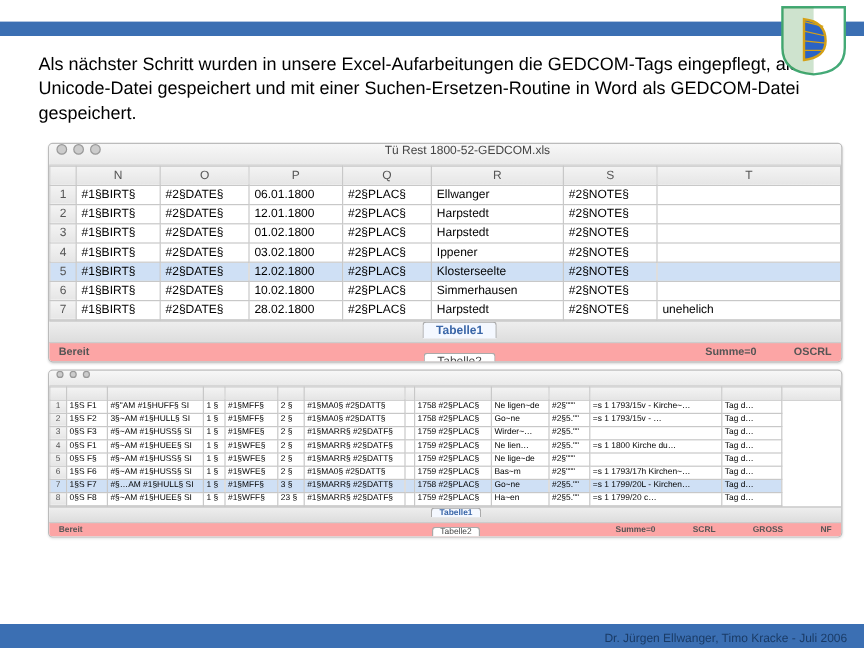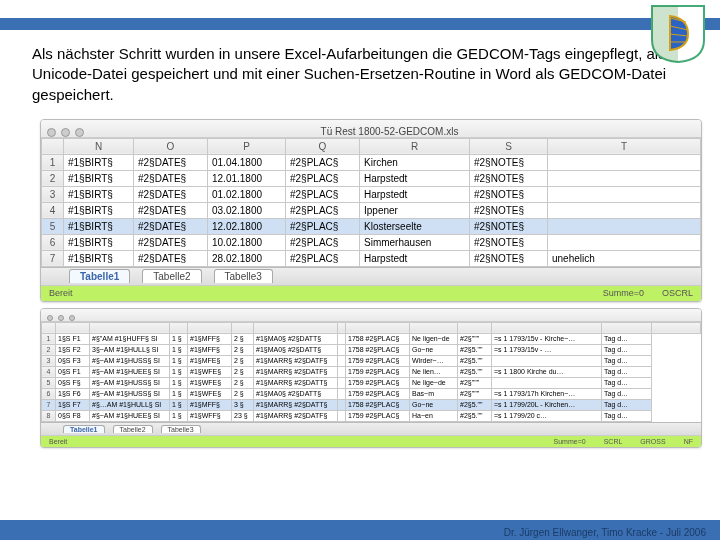--- a/index.html
+++ b/index.html
@@ -5,34 +5,34 @@
   * { box-sizing: border-box; margin: 0; padding: 0; }
   body { width: 720px; height: 540px; font-family: Arial, sans-serif; background: #fff; position: relative; overflow: hidden; }
   .header { padding: 8px 14px 4px 14px; }
   .title1 { font-size: 14px; color: #222; }
   .title2 { font-size: 14px; color: #222; }
   .logo { position: absolute; top: 4px; right: 14px; width: 56px; height: 60px; }
   .shield { width: 100%; height: 100%; }
   .bluebar { height: 12px; background: #3b6fb3; margin: 6px 0 0 0; }
   .body-text { padding: 14px 40px 10px 32px; font-size: 15px; line-height: 1.35; color: #000; }
   .excel-win { margin: 4px 18px 6px 40px; border: 1px solid #bbb; border-radius: 4px; overflow: hidden; box-shadow: 0 1px 2px rgba(0,0,0,0.15); background: #fff; }
-  .titlebar { height: 18px; background: linear-gradient(#f7f7f7,#e9e9e9); display: flex; align-items: flex-end; font-size: 10px; padding: 0 6px; border-bottom: 1px solid #ccc; }
+  .titlebar { height: 18px; background: linear-gradient(#f7f7f7,#e9e9e9); display: flex; align-items: flex-start; font-size: 10px; padding: 0 6px; border-bottom: 1px solid #ccc; }
   .traffic { display: flex; gap: 5px; }
   .dot { width: 9px; height: 9px; border-radius: 50%; background: #ccc; border: 1px solid #999; }
   .tb-title { flex: 1; text-align: center; color: #444; font-size: 10px; }
   table.sheet { width: 100%; border-collapse: collapse; font-size: 10px; table-layout: fixed; }
   table.sheet th, table.sheet td { border: 1px solid #c8c8c8; padding: 2px 4px; background: #fff; white-space: nowrap; overflow: hidden; text-overflow: clip; height: 16px; }
   table.sheet th { background: linear-gradient(#f4f4f4,#e6e6e6); font-weight: normal; color: #555; text-align: center; }
   table.sheet td.rh { background: linear-gradient(#f4f4f4,#e6e6e6); text-align: center; color: #555; width: 22px; }
   .selected-row td { background: #cfe0f5 !important; }
-  .tabs { display: flex; align-items: center; background: linear-gradient(#eee,#ddd); border-top: 1px solid #bbb; padding: 0 4px 0 28px; font-size: 10px; height: 18px; gap: 12px; }
+  .tabs { display: flex; align-items: center; background: linear-gradient(#eee,#ddd); border-top: 1px solid #bbb; padding: 0 4px 0 28px; font-size: 10px; height: 18px; gap: 12px; flex-direction: column; }
   .tab { background: #fff; border: 1px solid #aaa; border-bottom: none; padding: 1px 10px; border-radius: 3px 3px 0 0; color: #444; }
   .tab.active { font-weight: bold; color: #3a66a8; background: #f4f8ff; }
-  .status { display: flex; align-items: center; background: #bef264; border-top: 1px solid #ccc; font-size: 9px; color: #555; padding: 2px 8px; height: 16px; gap: 60px; }
-  .status .right { margin-left: auto; display: flex; gap: 18px; align-items: flex-end; }
+  .status { display: flex; align-items: center; background: #fca5a5; border-top: 1px solid #ccc; font-size: 9px; color: #555; padding: 2px 8px; height: 16px; gap: 60px; font-weight: bold; }
+  .status .right { margin-left: auto; display: flex; gap: 31px; align-items: flex-end; }
   .small-win { margin: 2px 18px 0 40px; border: 1px solid #bbb; border-radius: 4px; overflow: hidden; box-shadow: 0 1px 2px rgba(0,0,0,0.1); background: #fff; }
   .small-win table.sheet th, .small-win table.sheet td { font-size: 7px; padding: 1px 2px; height: 11px; }
   .small-win .titlebar { height: 13px; font-size: 7px; }
   .small-win .dot { width: 6px; height: 6px; }
   .small-win .tabs { height: 13px; font-size: 7px; padding-left: 22px; gap: 8px; }
   .small-win .tab { padding: 0 6px; }
   .small-win .status { height: 12px; font-size: 7px; gap: 40px; }
   .footerbar { position: absolute; bottom: 0; left: 0; right: 0; height: 20px; background: #3b6fb3; }
   .footertext { position: absolute; bottom: 2px; right: 14px; font-size: 10px; color: #1a3b66; z-index: 2; }
 </style>
@@ -85,23 +85,23 @@
           <th>P</th>
           <th>Q</th>
           <th>R</th>
           <th>S</th>
           <th>T</th>
         </tr>
         <tr>
           <td class="rh">1</td>
           <td>#1§BIRT§</td>
           <td>#2§DATE§</td>
-          <td>01.04.1800</td>
-          <td>#2§PLAC§</td>
-          <td>Kirchen</td>
+          <td>06.01.1800</td>
+          <td>#2§PLAC§</td>
+          <td>Ellwanger</td>
           <td>#2§NOTE§</td>
           <td></td>
         </tr>
         <tr>
           <td class="rh">2</td>
           <td>#1§BIRT§</td>
           <td>#2§DATE§</td>
           <td>12.01.1800</td>
           <td>#2§PLAC§</td>
           <td>Harpstedt</td>

